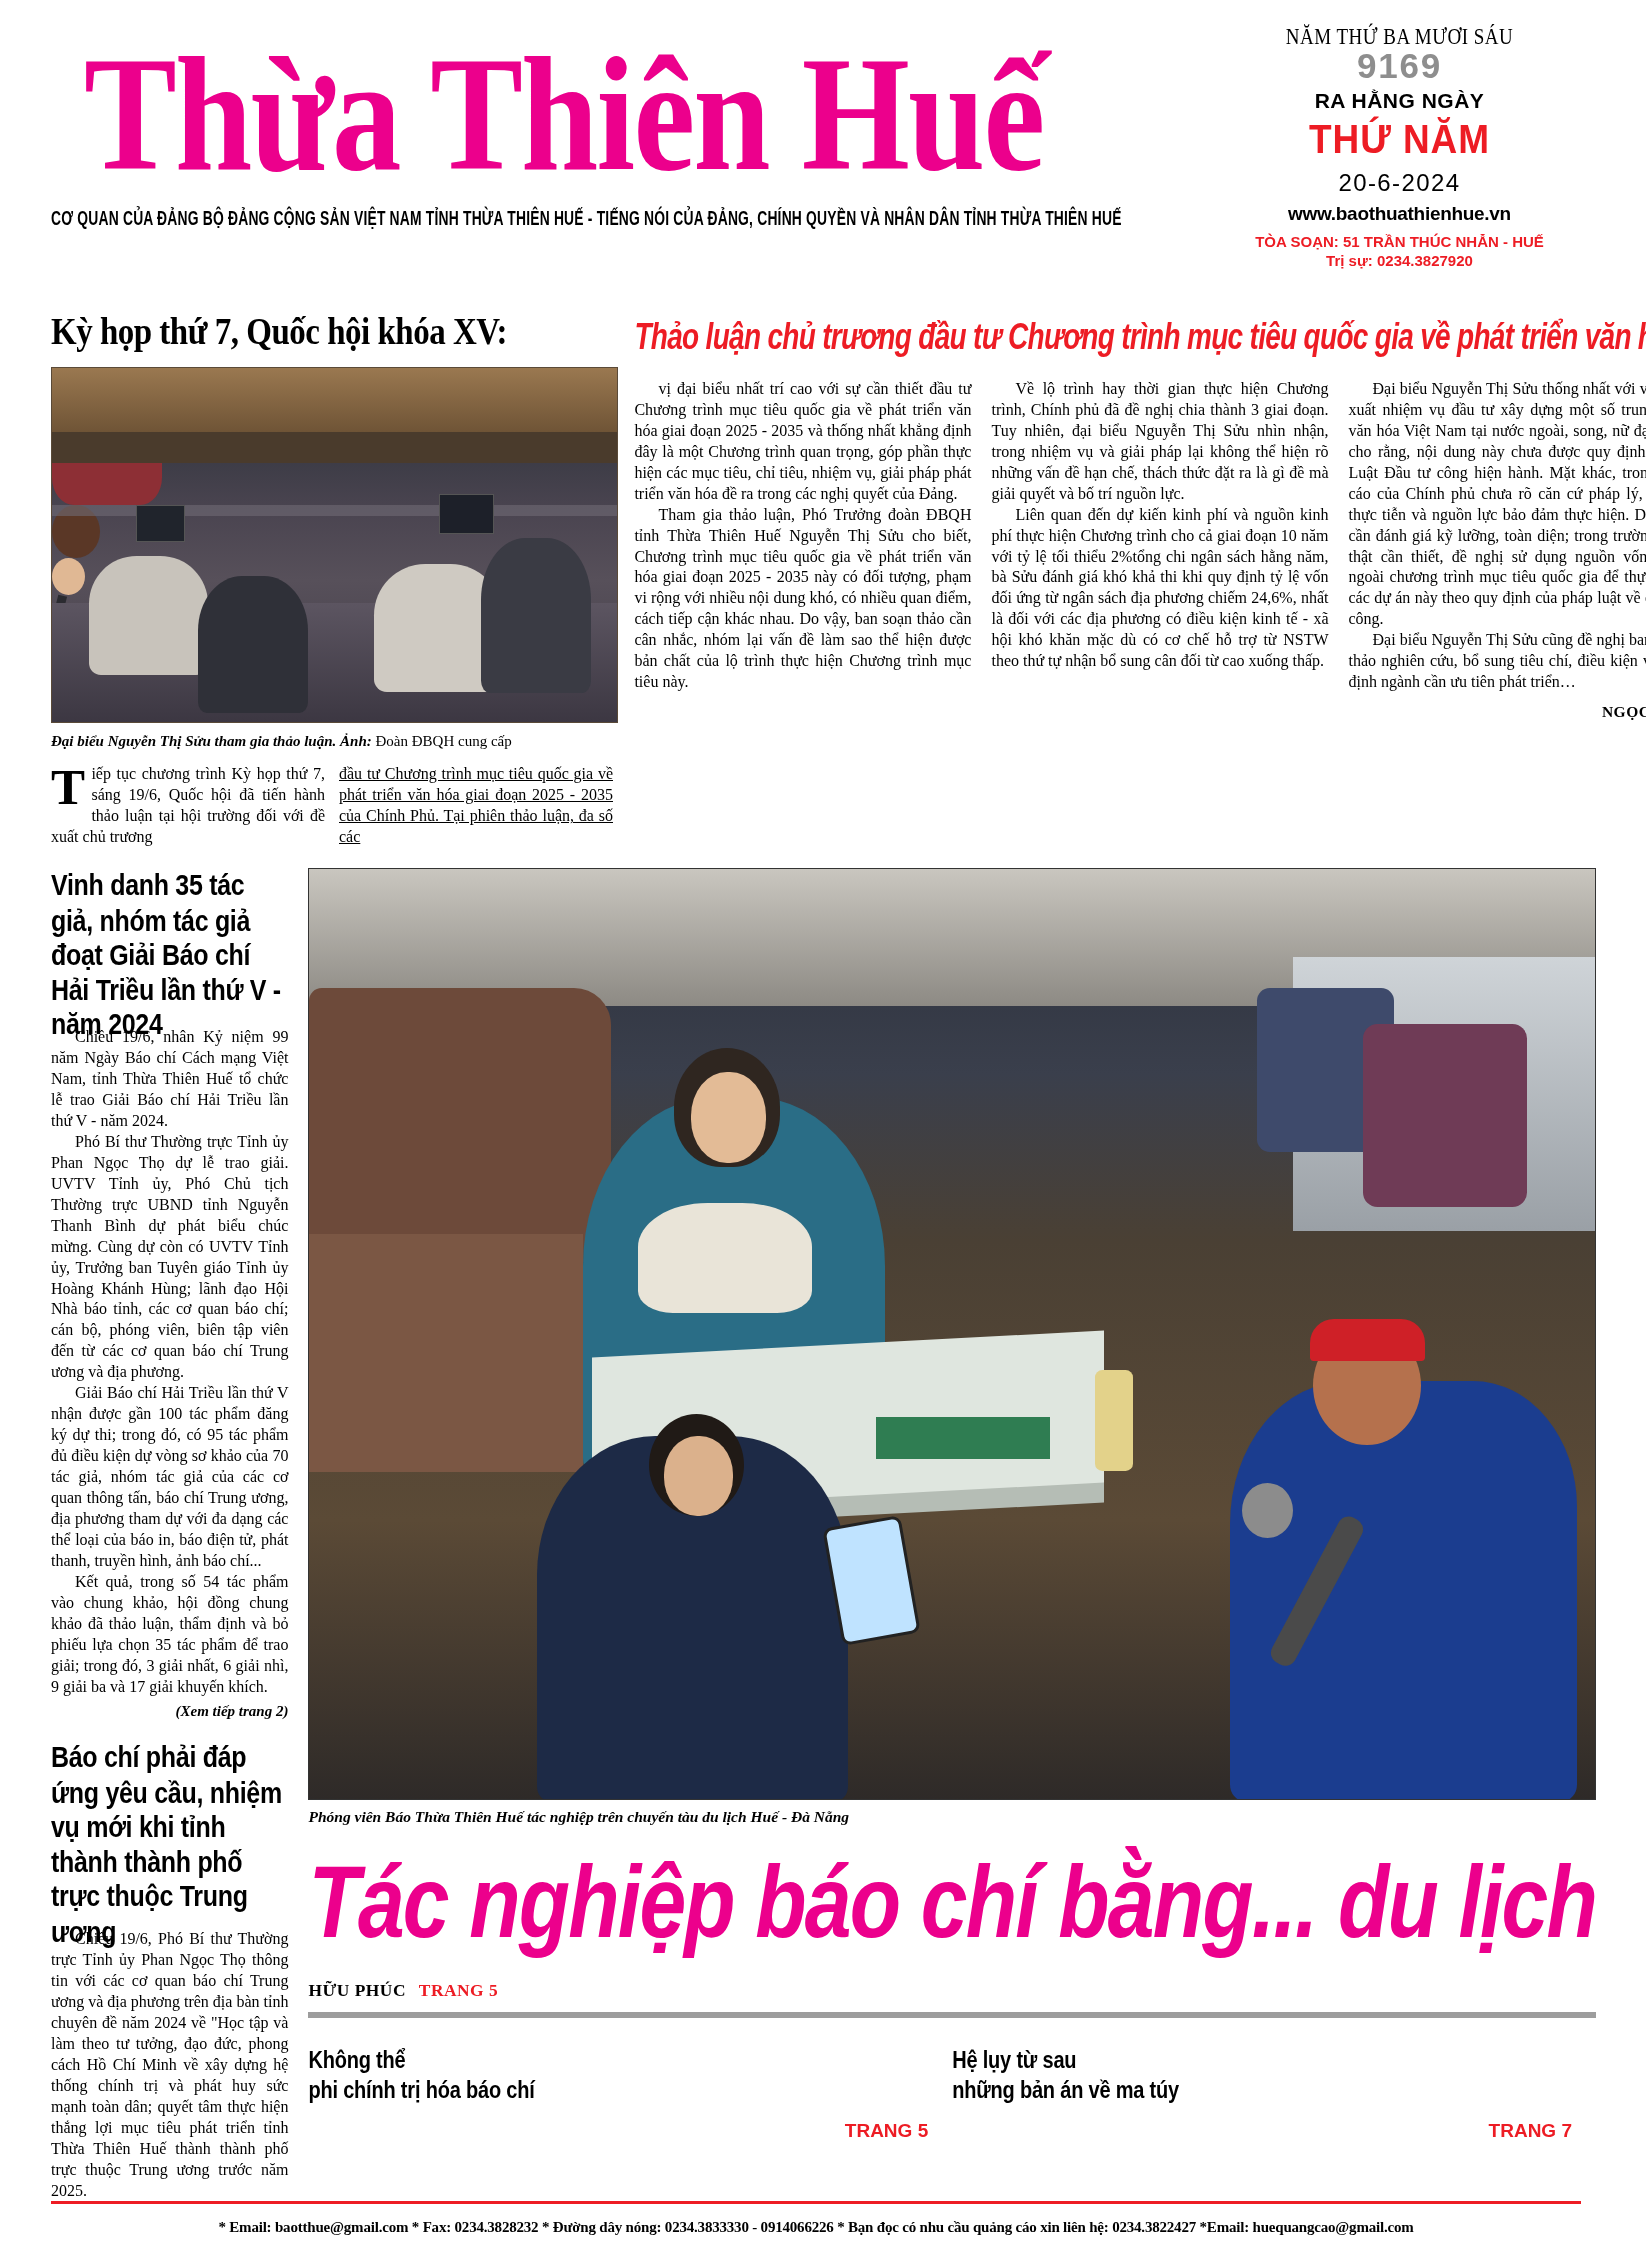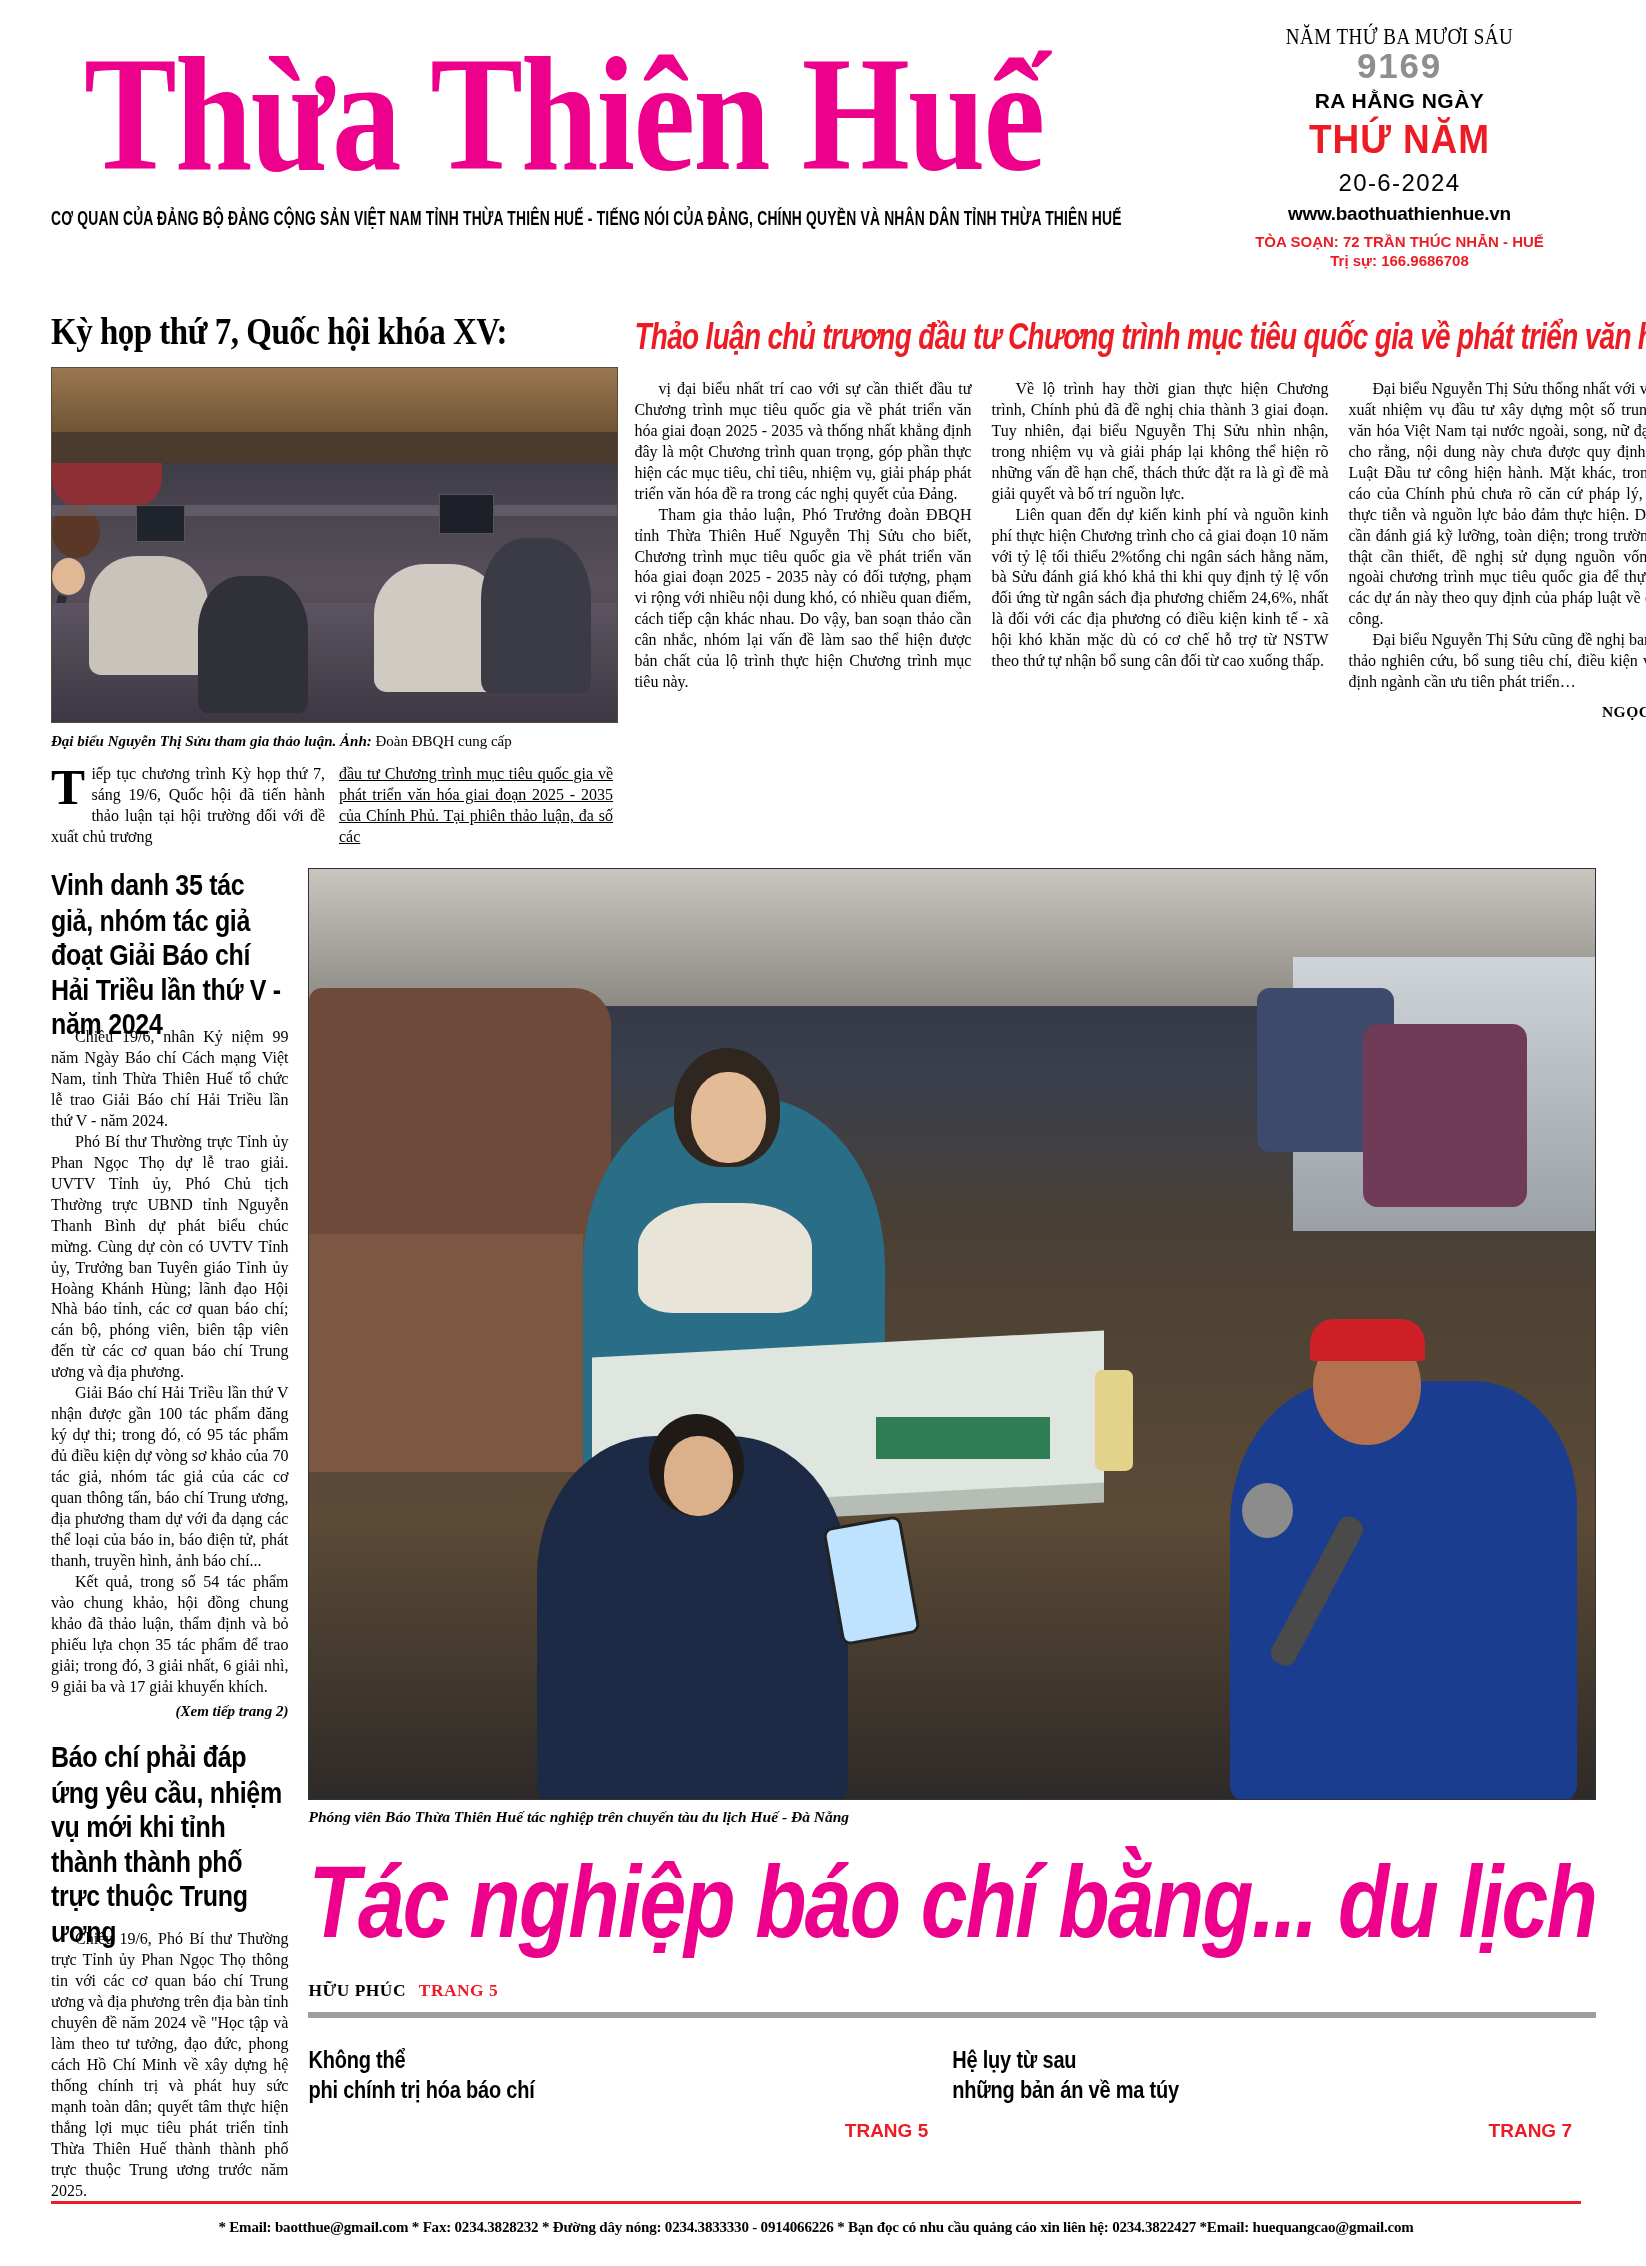--- a/index.html
+++ b/index.html
@@ -211,22 +211,22 @@
       <div class="mast-title">Thừa Thiên Huế</div>
       <div class="mast-sub">CƠ QUAN CỦA ĐẢNG BỘ ĐẢNG CỘNG SẢN VIỆT NAM TỈNH THỪA THIÊN HUẾ  -  TIẾNG NÓI CỦA ĐẢNG, CHÍNH QUYỀN VÀ NHÂN DÂN TỈNH THỪA THIÊN HUẾ</div>
     </div>
     <div class="mast-right">
       <div class="mr-year">NĂM THỨ BA MƯƠI SÁU</div>
       <div class="mr-issue">9169</div>
       <div class="mr-daily">RA HẰNG NGÀY</div>
       <div class="mr-day">THỨ NĂM</div>
       <div class="mr-date">20-6-2024</div>
       <div class="mr-web">www.baothuathienhue.vn</div>
-      <div class="mr-addr">TÒA SOẠN: 72 TRẦN THÚC NHẪN - HUẾ</div>
-      <div class="mr-addr2">Trị sự: 166.9686708</div>
+      <div class="mr-addr">TÒA SOẠN: 51 TRẦN THÚC NHẪN - HUẾ</div>
+      <div class="mr-addr2">Trị sự: 0234.3827920</div>
     </div>
   </div>
 
 
   <div class="lead">
 
     <div class="lead-left">
       <div class="lead-kicker">Kỳ họp thứ 7, Quốc hội khóa XV:</div>
 
       <div class="lead-photo">

